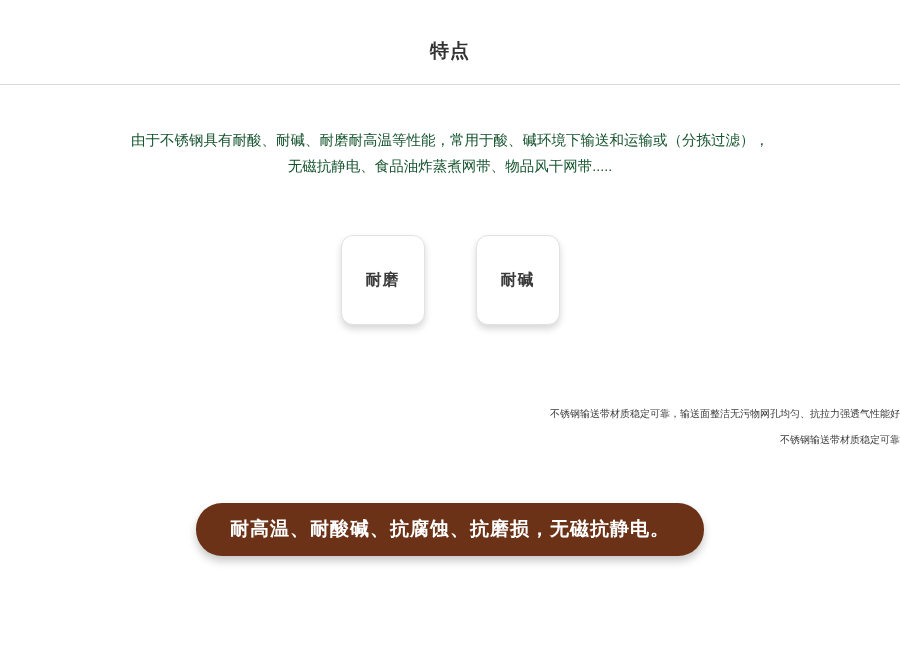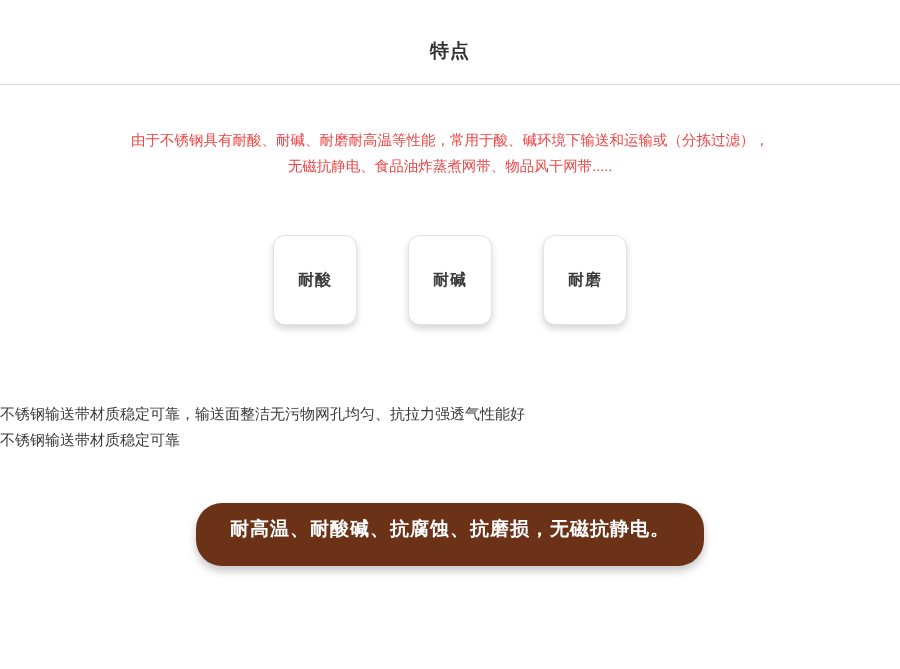--- a/index.html
+++ b/index.html
@@ -39,21 +39,21 @@
     height: 1px;
     background: #d8d8d8;
   }
 
   
   .intro {
     margin-top: 42px;
     text-align: center;
     font-size: 14.5px;
     line-height: 26px;
-    color: #ef4444;
+    color: #14532d;
   }
   .intro-line {
     display: block;
     white-space: pre;
   }
 
   
   .cards {
     margin-top: 56px;
     display: flex;
@@ -76,22 +76,22 @@
   .card-label {
     font-size: 16px;
     font-weight: bold;
     color: #3c3c3c;
     letter-spacing: 1px;
   }
 
   
   .description {
     margin-top: 76px;
-    text-align: left;
-    font-size: 15px;
+    text-align: right;
+    font-size: 10px;
     line-height: 26px;
     color: #3a3a3a;
   }
   .desc-line {
     display: block;
     white-space: pre;
   }
 
   
   .banner-wrap {
@@ -99,21 +99,21 @@
     display: flex;
     justify-content: center;
   }
   .banner {
     position: relative;
     background: #6b3217;
     color: #ffffff;
     font-size: 19px;
     font-weight: bold;
     letter-spacing: 1px;
-    padding: 13px 34px 24px 34px;
+    padding: 13px 34px 14px 34px;
     border-radius: 26px;
     box-shadow: 0 5px 9px rgba(0, 0, 0, 0.22);
     white-space: pre;
   }
 </style>
 </head>
 <body>
 
 <div class="page">
 
@@ -122,27 +122,24 @@
     <div class="header-rule"></div>
   </div>
 
   <div class="intro">
     <span class="intro-line">由于不锈钢具有耐酸、耐碱、耐磨耐高温等性能，常用于酸、碱环境下输送和运输或（分拣过滤），</span>
     <span class="intro-line">无磁抗静电、食品油炸蒸煮网带、物品风干网带.....</span>
   </div>
 
   <div class="cards">
     <div class="card">
-      <span class="card-label">耐酸</span>
+      <span class="card-label">耐磨</span>
     </div>
     <div class="card">
       <span class="card-label">耐碱</span>
-    </div>
-    <div class="card">
-      <span class="card-label">耐磨</span>
     </div>
   </div>
 
   <div class="description">
     <span class="desc-line">不锈钢输送带材质稳定可靠，输送面整洁无污物网孔均匀、抗拉力强透气性能好</span>
     <span class="desc-line">不锈钢输送带材质稳定可靠</span>
   </div>
 
   <div class="banner-wrap">
     <div class="banner">耐高温、耐酸碱、抗腐蚀、抗磨损，无磁抗静电。</div>

